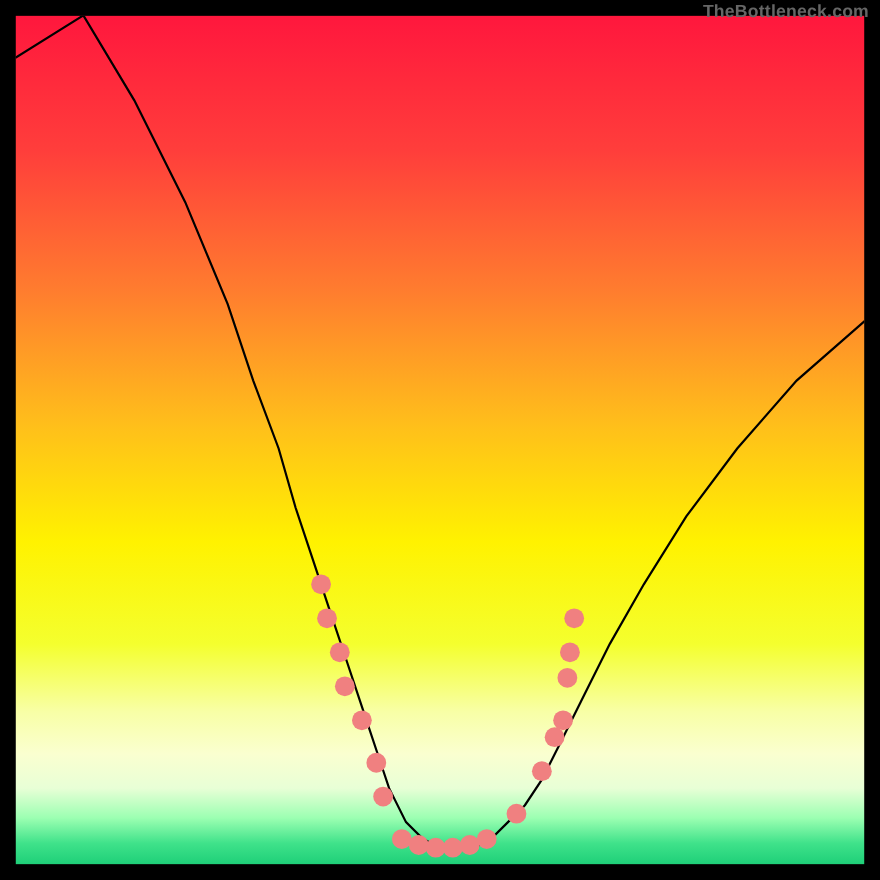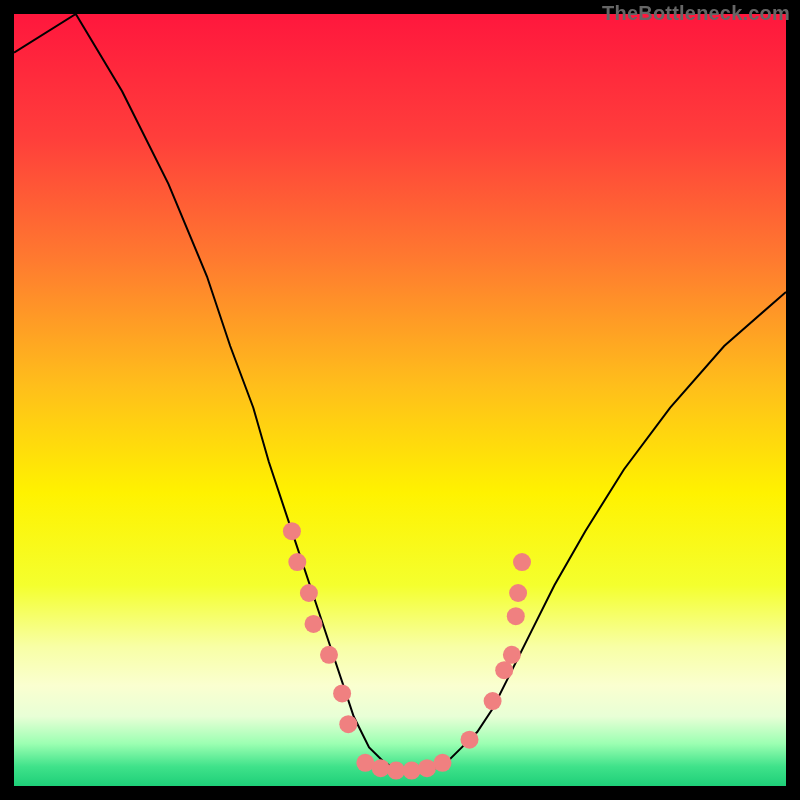--- a/index.html
+++ b/index.html
@@ -17,21 +17,21 @@
     top: 14px;
     width: 772px;
     height: 772px;
     overflow: hidden;
   }
   .watermark {
     position: absolute;
     top: 2px;
     right: 10px;
     color: #666;
-    font-size: 20px;
+    font-size: 16px;
     font-weight: bold;
     letter-spacing: 0.2px;
     z-index: 20;
   }
   svg {
     display: block;
   }
 </style>
 </head>
 <body>

